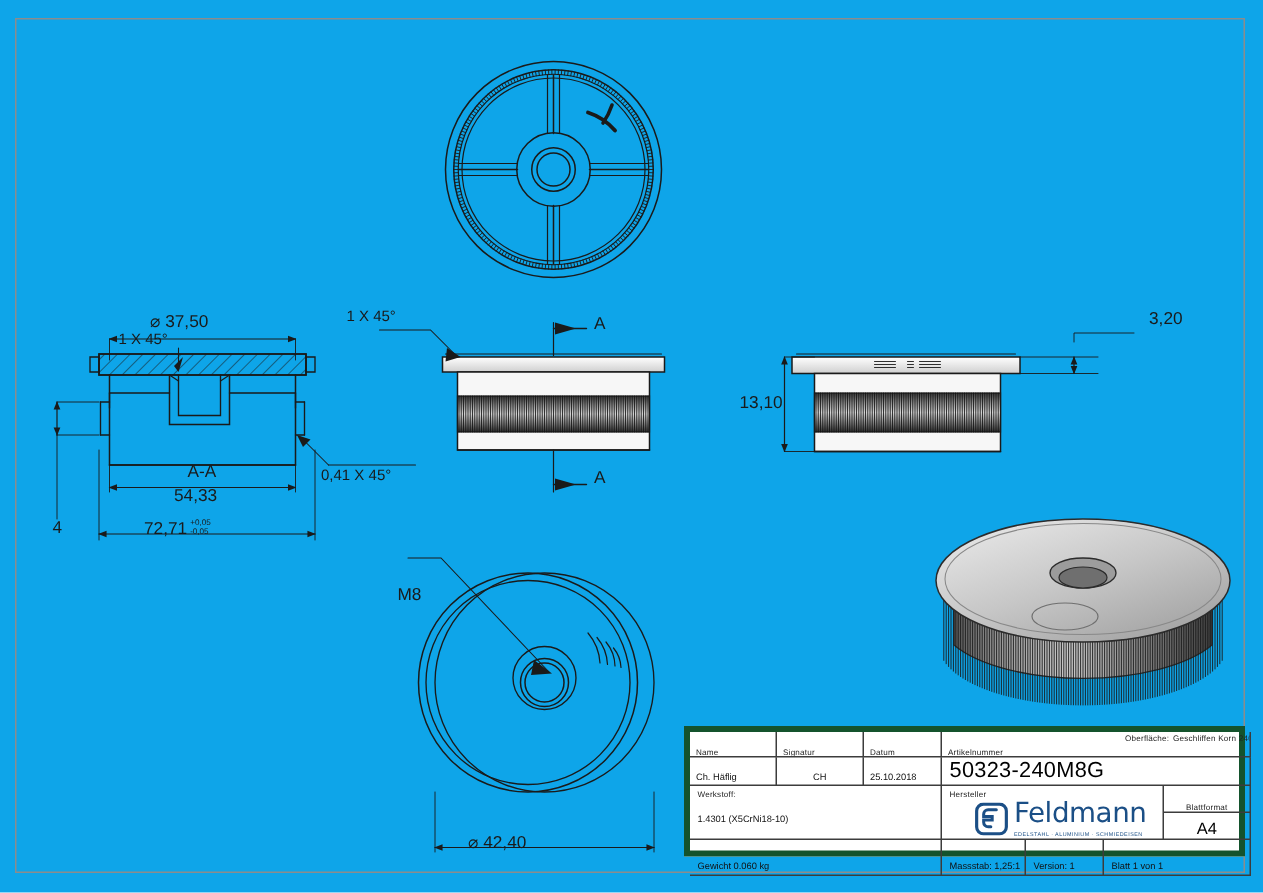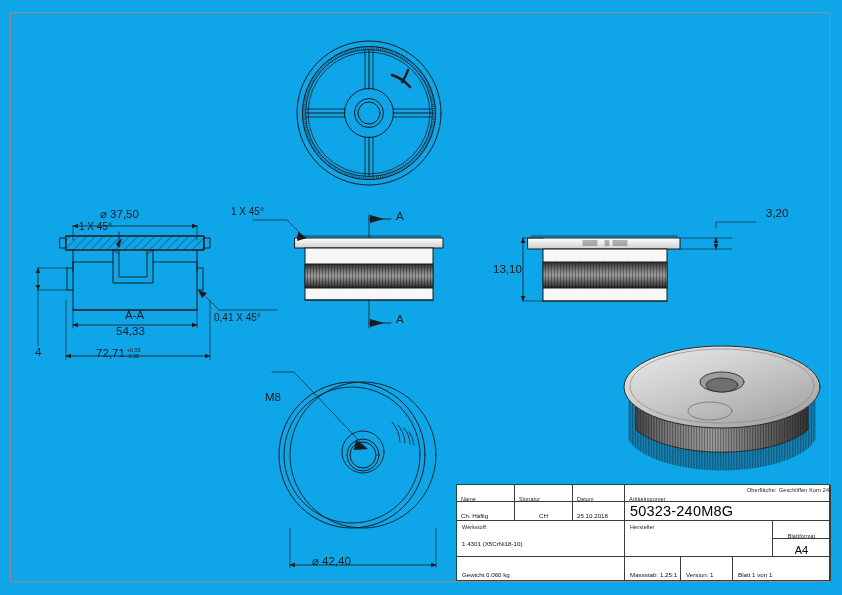--- a/index.html
+++ b/index.html
@@ -8,22 +8,22 @@
   #sheet{position:relative;width:842px;height:595px;background:#0ea5e9;}
 
   
   .frame{position:absolute;left:10px;top:12px;width:820px;height:570px;
          border:1.2px solid #8c8c8c;box-sizing:border-box;}
 
   svg.dwg{position:absolute;left:0;top:0;width:842px;height:595px;
           pointer-events:none;}
 
   
-  .tb{position:absolute;left:456px;top:484px;width:374px;height:97px;
-      box-sizing:border-box;border:1px solid #14532d;background:#fff;}
+  .tb{position:absolute;left:456px;top:484px;width:374px;height:87px;
+      box-sizing:border-box;border:4px solid #14532d;background:#fff;}
   .tb div.cell{position:absolute;box-sizing:border-box;border-right:1px solid #3c3c3c;
        border-bottom:1px solid #3c3c3c;overflow:hidden;}
   .tb .nb-r{border-right:none;}
   .tb .nb-b{border-bottom:none;}
   .lbl{font-size:5.4px;letter-spacing:.15px;color:#222;white-space:nowrap;}
   .val{font-size:6.2px;color:#111;white-space:nowrap;}
   .big{font-size:14.5px;letter-spacing:.2px;color:#000;white-space:nowrap;}
   .mid{font-size:11px;color:#000;}
   .pad{padding:2px 4px;}
 
@@ -802,14 +802,27 @@
       <span class="val">Massstab: 1,25:1</span>
     </div>
     <div class="cell nb-b" style="left:224px;top:72px;width:52px;height:24px;padding:6px 5px;">
       <span class="val">Version: 1</span>
     </div>
     <div class="cell nb-b nb-r" style="left:276px;top:72px;width:98px;height:24px;padding:6px 5px;">
       <span class="val">Blatt 1 von 1</span>
     </div>
   </div>
 
+  <div class="logo">
+    <span class="mark">
+      <svg viewBox="0 0 24 24" width="22" height="22">
+        <rect x="1.2" y="1.2" width="21.6" height="21.6" rx="5" ry="5" fill="none" stroke="#1b4f86" stroke-width="2.3"></rect>
+        <path d="M15.5 5.2 H9.6 a3.3 3.3 0 0 0 -3.3 3.3 v1.6 h6.2 v2.6 H6.3 v1.7
+                 a3.3 3.3 0 0 0 3.3 3.3 h1.9" fill="none" stroke="#1b4f86" stroke-width="2.2" stroke-linecap="round"></path>
+      </svg>
+    </span>
+    <span>
+      <span class="wordmark">Feldmann</span>
+      <span class="tagline" style="display:block;">EDELSTAHL · ALUMINIUM · SCHMIEDEISEN</span>
+    </span>
+  </div>
 
 </div>
 
 </body></html>

